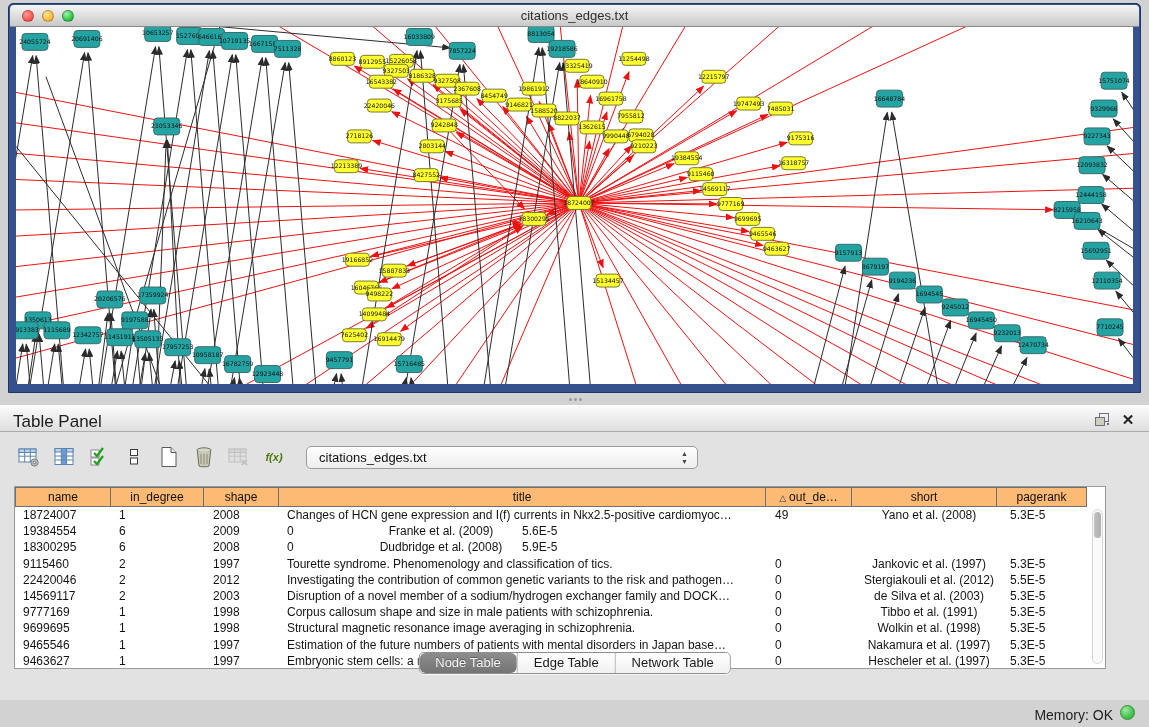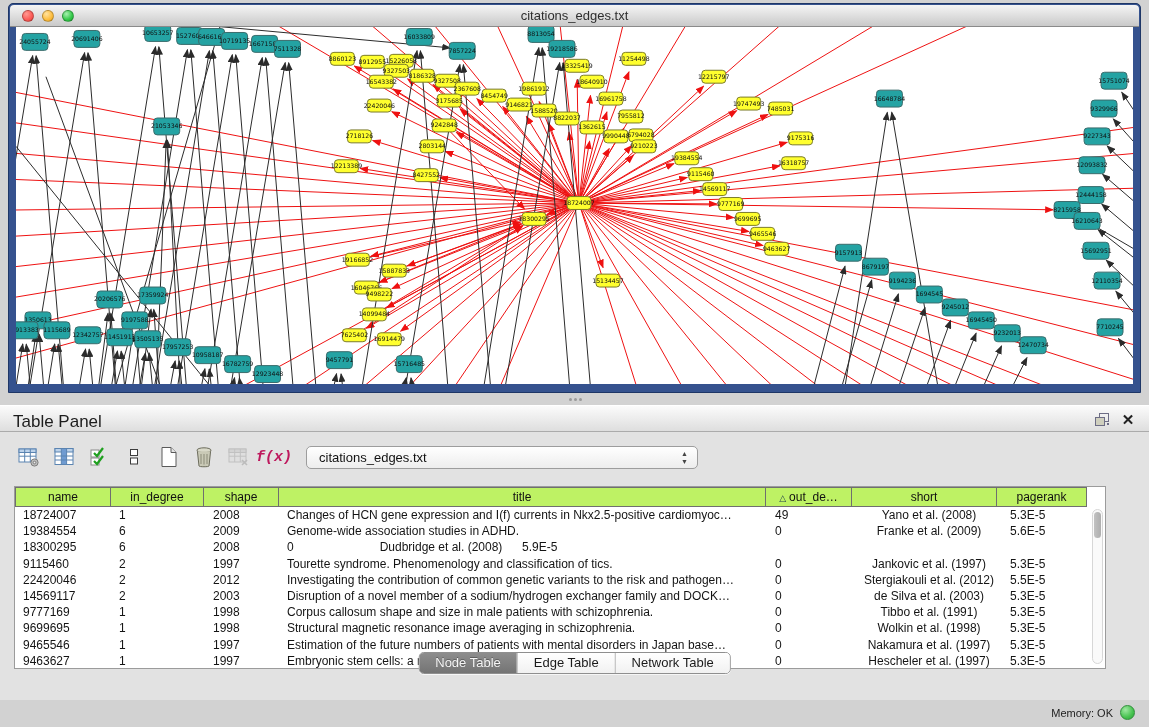--- a/index.html
+++ b/index.html
@@ -40,34 +40,34 @@
   .hdr-float { right:38px; }
   .hdr-close { right:12px; font-size:15px; font-weight:bold; color:#222; }
   .panel-body { position:absolute; left:0; right:0; top:27px; bottom:0; background:#e2e2e2; }
 
   
   .toolbar { position:absolute; left:14px; top:10px; height:30px; display:flex;
     align-items:center; }
   .tool-btn { width:30px; height:28px; margin-right:5px; display:flex;
     align-items:center; justify-content:center; border-radius:4px; cursor:pointer; }
   .tool-btn.disabled { opacity:.45; cursor:default; }
-  .fx { font-family:Liberation Mono, monospace; font-style:italic; font-weight:bold;
-    font-size:15px; color:#be185d; }
+  .fx { font-family:Liberation Sans, sans-serif; font-style:italic; font-weight:bold;
+    font-size:11px; color:#4d7c0f; }
   .combo { position:relative; margin-left:12px; width:392px; height:23px;
     background:linear-gradient(#ffffff,#ededed); border:1px solid #9d9d9d;
     border-radius:5px; font-size:13px; color:#111; line-height:21px;
     padding-left:12px; cursor:pointer; }
   .combo .arrows { position:absolute; right:9px; top:3px; font-size:7px; color:#444;
     line-height:8px; text-align:center; }
 
   
   .table-wrap { position:absolute; left:14px; top:54px; width:1092px; height:183px;
     background:#ffffff; border:1px solid #9b9b9b; }
   .thead { display:flex; height:20px; }
-  .th { background:#bef264; border:1px solid #6f6f6f; margin-left:-1px;
+  .th { background:#fdba74; border:1px solid #6f6f6f; margin-left:-1px;
     font-size:12px; color:#111; text-align:center; line-height:18px;
     overflow:hidden; white-space:nowrap; cursor:pointer; }
   .th:first-child { margin-left:0; }
   .th .sortmark { font-size:9px; margin-right:3px; color:#1b3a4d; }
   .tr { display:flex; height:16.2px; cursor:default; }
   .td { font-size:12px; color:#141414; line-height:16px; white-space:nowrap;
     overflow:hidden; padding-left:8px; }
   .c0{width:96px} .c1{width:94px} .c2{width:76px} .c3{width:488px}
   .c4{width:87px} .c5{width:146px} .c6{width:91px}
   .td.c3{padding-left:6px} .td.c4{padding-left:6px}
@@ -76,27 +76,27 @@
     background:#fafafa; border:1px solid #d7d7d7; border-radius:6px; }
   .vscroll .thumb { position:absolute; left:1px; right:1px; top:2px; height:26px;
     background:linear-gradient(90deg,#c2c2c2,#aeaeae); border-radius:5px; }
 
   
   .tabbar { position:absolute; left:50%; transform:translateX(-50%); bottom:26px;
     display:flex; height:22px; border:1px solid #8f8f8f; border-radius:5px;
     overflow:hidden; background:#ffffff; box-shadow:0 1px 0 rgba(255,255,255,.7); }
   .seg { padding:0 16px; font-size:13px; line-height:20px; color:#1a1a1a;
     border-left:1px solid #b5b5b5; cursor:pointer; background:linear-gradient(#ffffff,#f1f1f1); }
-  .seg:first-child { border-left:none; }
+  .seg:first-child { border-left:none;border-radius:6px; }
   .seg.active { background:linear-gradient(#8d8d8d,#747474); color:#f5f5f5;
     text-shadow:0 -1px 0 rgba(0,0,0,.3); }
 
   
   .statusbar { position:absolute; left:0; top:700px; width:1149px; height:27px; }
-  .mem-label { position:absolute; right:36px; top:7px; font-size:11px; color:#222; }
+  .mem-label { position:absolute; right:36px; top:7px; font-size:14px; color:#222; }
   .mem-dot { position:absolute; right:14px; top:5px; width:15px; height:15px;
     border-radius:50%; border:1px solid #2f8f3a;
     background:radial-gradient(circle at 35% 30%, #9fe8a2, #46c24f 60%, #2fa43b); }
 
   .icon-svg { display:block; }
 </style>
 </head>
 <body>
 
 <div class="desktop">
@@ -599,21 +599,20 @@
               <div class="td c2">2008</div>
               <div class="td c3">Changes of HCN gene expression and I(f) currents in Nkx2.5-positive cardiomyoc…</div>
               <div class="td c4">49</div>
               <div class="td c5">Yano et al. (2008)</div>
               <div class="td c6">5.3E-5</div>
             </div>
             <div class="tr">
               <div class="td c0">19384554</div>
               <div class="td c1">6</div>
               <div class="td c2">2009</div>
-              <div class="td c3">Genome-wide association studies in ADHD.</div>
               <div class="td c4">0</div>
               <div class="td c5">Franke et al. (2009)</div>
               <div class="td c6">5.6E-5</div>
             </div>
             <div class="tr">
               <div class="td c0">18300295</div>
               <div class="td c1">6</div>
               <div class="td c2">2008</div>
               <div class="td c4">0</div>
               <div class="td c5">Dudbridge et al. (2008)</div>

